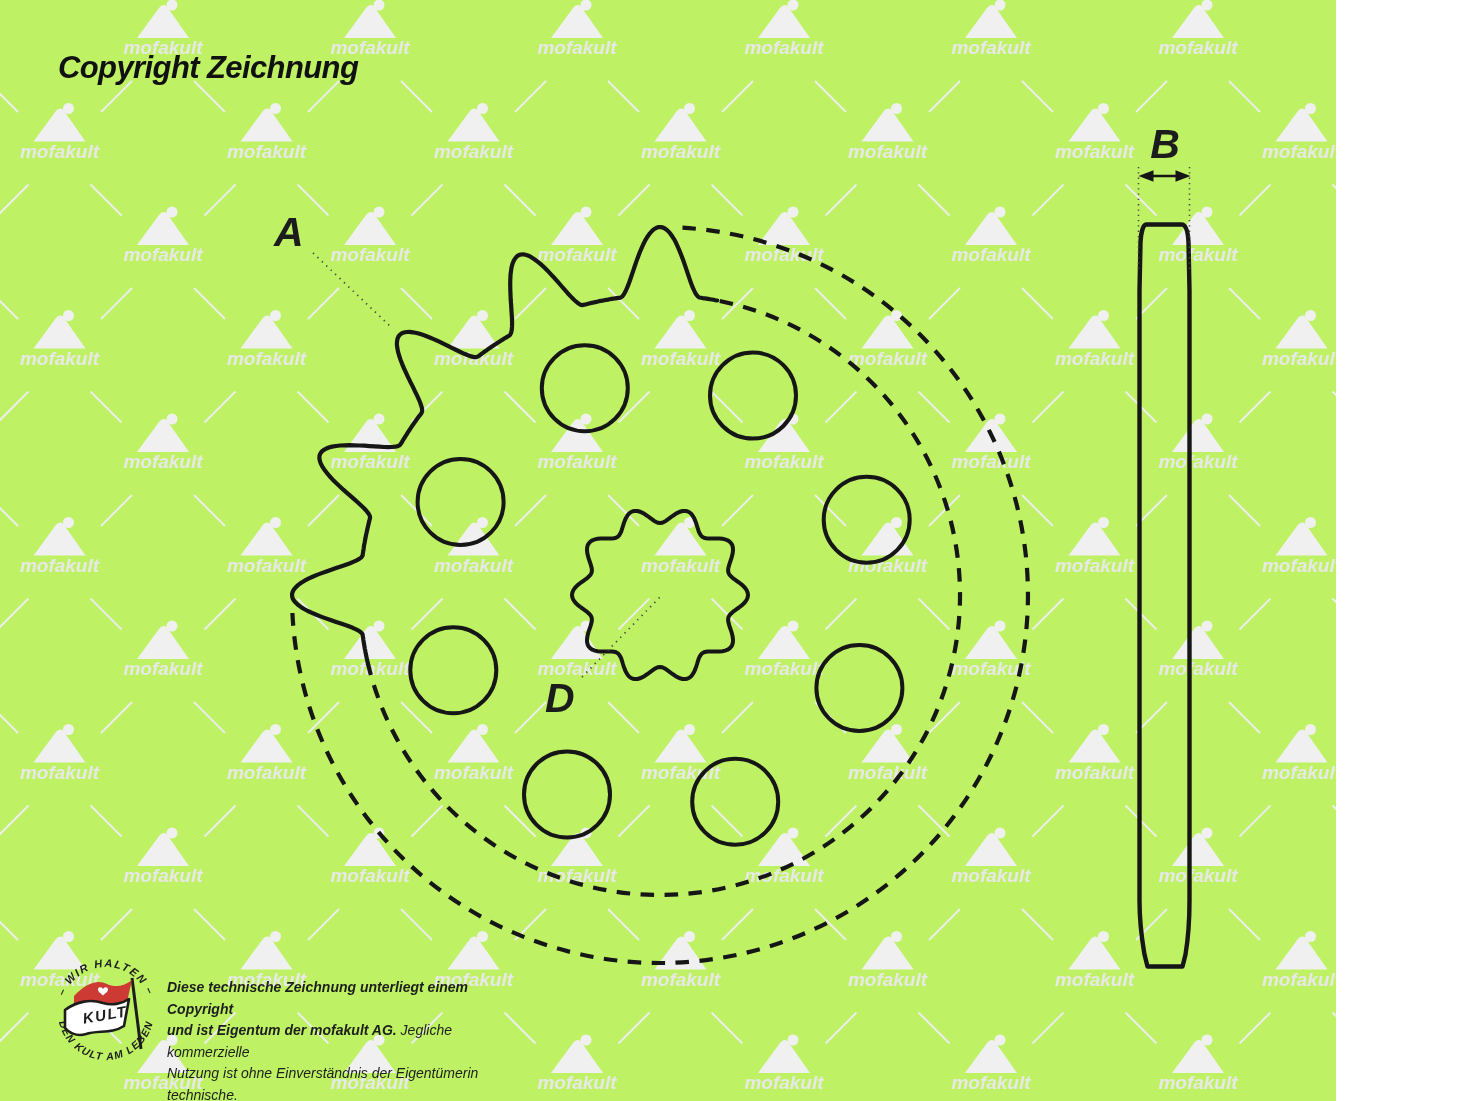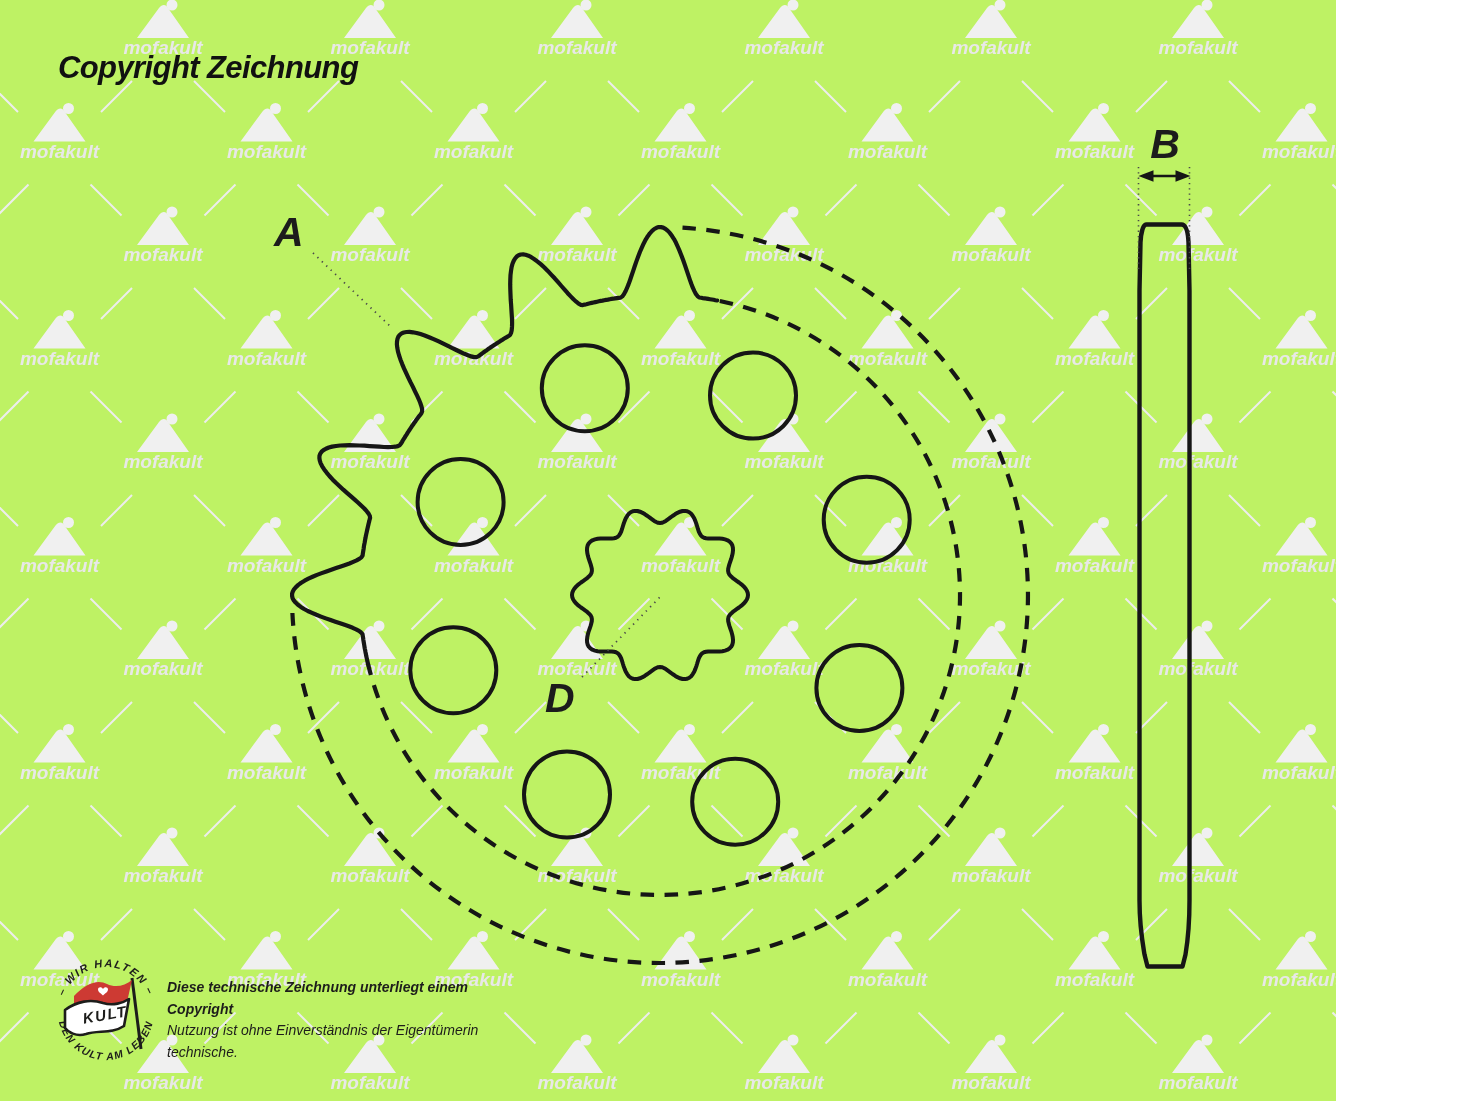--- a/index.html
+++ b/index.html
@@ -563,17 +563,18 @@
       <path d="M 57 37 C 55.6 34.4 52 34.8 52 37.6 C 52 40 55 41.6 57 43.4
                C 59 41.6 62 40 62 37.6 C 62 34.8 58.4 34.4 57 37 Z" fill="#ffffff"></path>
       <path id="logo-white-banner" d="M 19 58 C 31 49 45 47 57 51 C 67 54 77 51 83 47 L 78 74
                C 66 82 52 78 40 82 C 30 85 22 80 19 76 Z" fill="#ffffff" stroke="#1d1d1b" stroke-width="2.6" stroke-linejoin="round"></path>
       <text x="37" y="70" font-size="15" font-weight="700" letter-spacing="1.5" fill="#1d1d1b" transform="rotate(-10 48 66)">KULT</text>
     </g>
   </svg>
 
   <div class="footer-text">
     <div><span class="b">Diese technische Zeichnung unterliegt einem Copyright</span><span></span></div>
+    <div><span class="b">und ist Eigentum der mofakult AG.</span><span> Jegliche kommerzielle</span></div>
     <div><span class="b"></span><span>Nutzung ist ohne Einverständnis der Eigentümerin technische.</span></div>
 
   </div>
 
 </div>
 
 </body></html>

